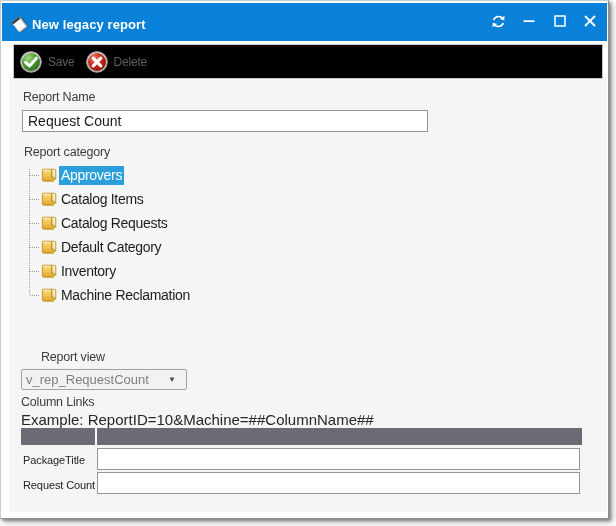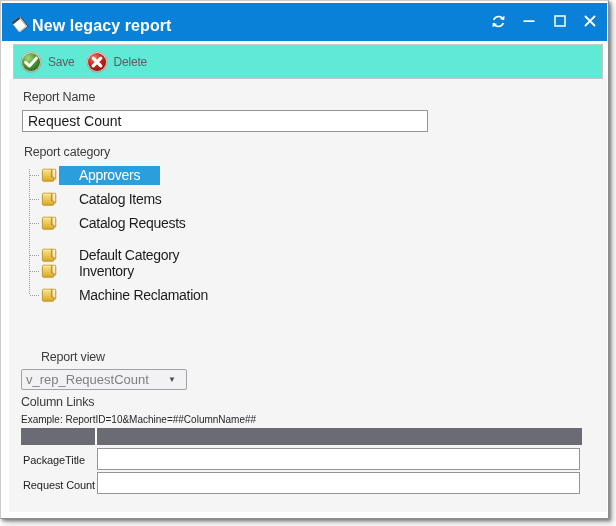--- a/index.html
+++ b/index.html
@@ -15,32 +15,32 @@
     box-shadow: 2px 2px 3px rgba(0,0,0,.40), 4px 4px 7px rgba(0,0,0,.20);
   }
 
   
   .titlebar {
     position:absolute; left:1px; top:2px; right:1px; height:38px;
     background:#0981d9;
   }
   .titlebar .app-icon { position:absolute; left:8px; top:12px; width:19px; height:19px; }
   .titlebar .title {
-    position:absolute; left:30px; top:14px; color:#fff; font-size:16px; font-weight:bold;
+    position:absolute; left:30px; top:14px; color:#fff; font-size:13px; font-weight:bold;
     letter-spacing:.1px; white-space:pre;
   }
   .tb-btn {
     position:absolute; top:4px; width:28px; height:28px;
     display:flex; align-items:center; justify-content:center; cursor:default;
   }
 
   
   .toolbar {
     position:absolute; left:12px; top:43px; width:590px; height:35px;
-    background:#5eead4; border:1px solid #c8c6c9;
+    background:#000000; border:1px solid #c8c6c9;
     display:flex; align-items:center;
   }
   .tool-btn { display:flex; align-items:center; height:100%; padding:0 4px; }
   .tool-btn .tico { width:22px; height:22px; }
   .tool-btn .tlabel { margin-left:6px; font-size:12px; color:#5f5d60; letter-spacing:-.2px; }
   .tool-btn.save { margin-left:2px; }
   .tool-btn.delete { margin-left:3px;justify-content:center; }
 
   
   .body-panel {
@@ -64,21 +64,21 @@
     background-image:repeating-linear-gradient(to bottom,#9b9b9b 0 1px,transparent 1px 2px);
   }
   .tree-row { position:absolute; left:0; height:24px; width:100%; }
   .tree-row .stub {
     position:absolute; left:21px; top:12px; width:10px; height:1px;
     background-image:repeating-linear-gradient(to right,#9b9b9b 0 1px,transparent 1px 2px);
   }
   .tree-row .ficon { position:absolute; left:32px; top:4px; width:17px; height:16px; }
   .tree-row .tlbl {
     position:absolute; left:50px; top:2.5px; height:19px; line-height:19px;
-    font-size:14px; color:#1c1c1c; padding:0 20px; white-space:pre; letter-spacing:-.3px;
+    font-size:14px; color:#1c1c1c; padding:0 2px; white-space:pre; letter-spacing:-.3px;
   }
   .tree-row.selected .tlbl { background:#2b9fdb; color:#fff; }
 
   
   .dropdown {
     position:absolute; left:12px; top:290px; width:166px; height:21px;
     background:#f2f1f3; border:1px solid #a3a1a4; border-radius:2px;
     display:flex; align-items:center;
   }
   .dropdown .dd-text { flex:1; margin-left:4px; font-size:13px; color:#7f7f7f; white-space:pre; }
@@ -216,21 +216,21 @@
         <div class="tree-row" style="top:24px;">
           <span class="stub"></span>
           <svg class="ficon" viewBox="0 0 17 16">
             <path d="M9.8 2.2 h4.1 q0.9 0 0.9 0.9 V12 h-5 Z" fill="url(#gFolderTab)" stroke="#bd8d1e" stroke-width="0.8"></path>
             <rect x="12.2" y="2.6" width="1.7" height="8.6" rx="0.5" fill="#fdfdfd" stroke="#cccccc" stroke-width="0.35"></rect>
             <path d="M1.4 3.4 q0-1.2 1.2-1.2 h6.6 q1.2 0 1.2 1.2 v6.6 h1.9 q0.7 0 0.7 0.8 v2.2 q0 1.2-1.2 1.2 h-9.2 q-1.2 0-1.2-1.2 Z" fill="url(#gFolder)" stroke="#bd8d1e" stroke-width="0.9"></path>
             <path d="M2.1 3.4 q0-0.6 0.6-0.6 h6.4 q0.6 0 0.6 0.6 l0 0.4 -7.6 0 Z" fill="#fbeeb5" opacity="0.9"></path>
           </svg>
           <span class="tlbl">Catalog Items</span>
         </div>
-        <div class="tree-row" style="top:80px;">
+        <div class="tree-row" style="top:72px;">
           <span class="stub"></span>
           <svg class="ficon" viewBox="0 0 17 16">
             <path d="M9.8 2.2 h4.1 q0.9 0 0.9 0.9 V12 h-5 Z" fill="url(#gFolderTab)" stroke="#bd8d1e" stroke-width="0.8"></path>
             <rect x="12.2" y="2.6" width="1.7" height="8.6" rx="0.5" fill="#fdfdfd" stroke="#cccccc" stroke-width="0.35"></rect>
             <path d="M1.4 3.4 q0-1.2 1.2-1.2 h6.6 q1.2 0 1.2 1.2 v6.6 h1.9 q0.7 0 0.7 0.8 v2.2 q0 1.2-1.2 1.2 h-9.2 q-1.2 0-1.2-1.2 Z" fill="url(#gFolder)" stroke="#bd8d1e" stroke-width="0.9"></path>
             <path d="M2.1 3.4 q0-0.6 0.6-0.6 h6.4 q0.6 0 0.6 0.6 l0 0.4 -7.6 0 Z" fill="#fbeeb5" opacity="0.9"></path>
           </svg>
           <span class="tlbl">Default Category</span>
         </div>
         <div class="tree-row" style="top:96px;">
@@ -255,21 +255,21 @@
         </div>
       </div>
 
       <div class="flabel" style="left:32px; top:271px;text-align:center;">Report view</div>
       <div class="dropdown">
         <span class="dd-text">v_rep_RequestCount</span>
         <span class="dd-arrow">▼</span>
       </div>
 
       <div class="flabel" style="left:12px; top:316px;">Column Links</div>
-      <div class="flabel" style="left:12px; top:334px; color:#26262a; font-size:10px; letter-spacing:0;">Example: ReportID=10&amp;Machine=##ColumnName##</div>
+      <div class="flabel" style="left:12px; top:334px; color:#26262a; font-size:15px; letter-spacing:0;">Example: ReportID=10&amp;Machine=##ColumnName##</div>
 
       <div class="grid-header c1"></div>
       <div class="grid-header c2"></div>
       <div class="grid-gap"></div>
 
       <div class="grid-label" style="top:375px;">PackageTitle</div>
       <input class="txt-input" style="left: 88px; top: 369px; width: 483px; height: 22px;" value="">
 
       <div class="grid-label" style="top:400px;">Request Count</div>
       <input class="txt-input" style="left: 88px; top: 393px; width: 483px; height: 22px;" value="">

